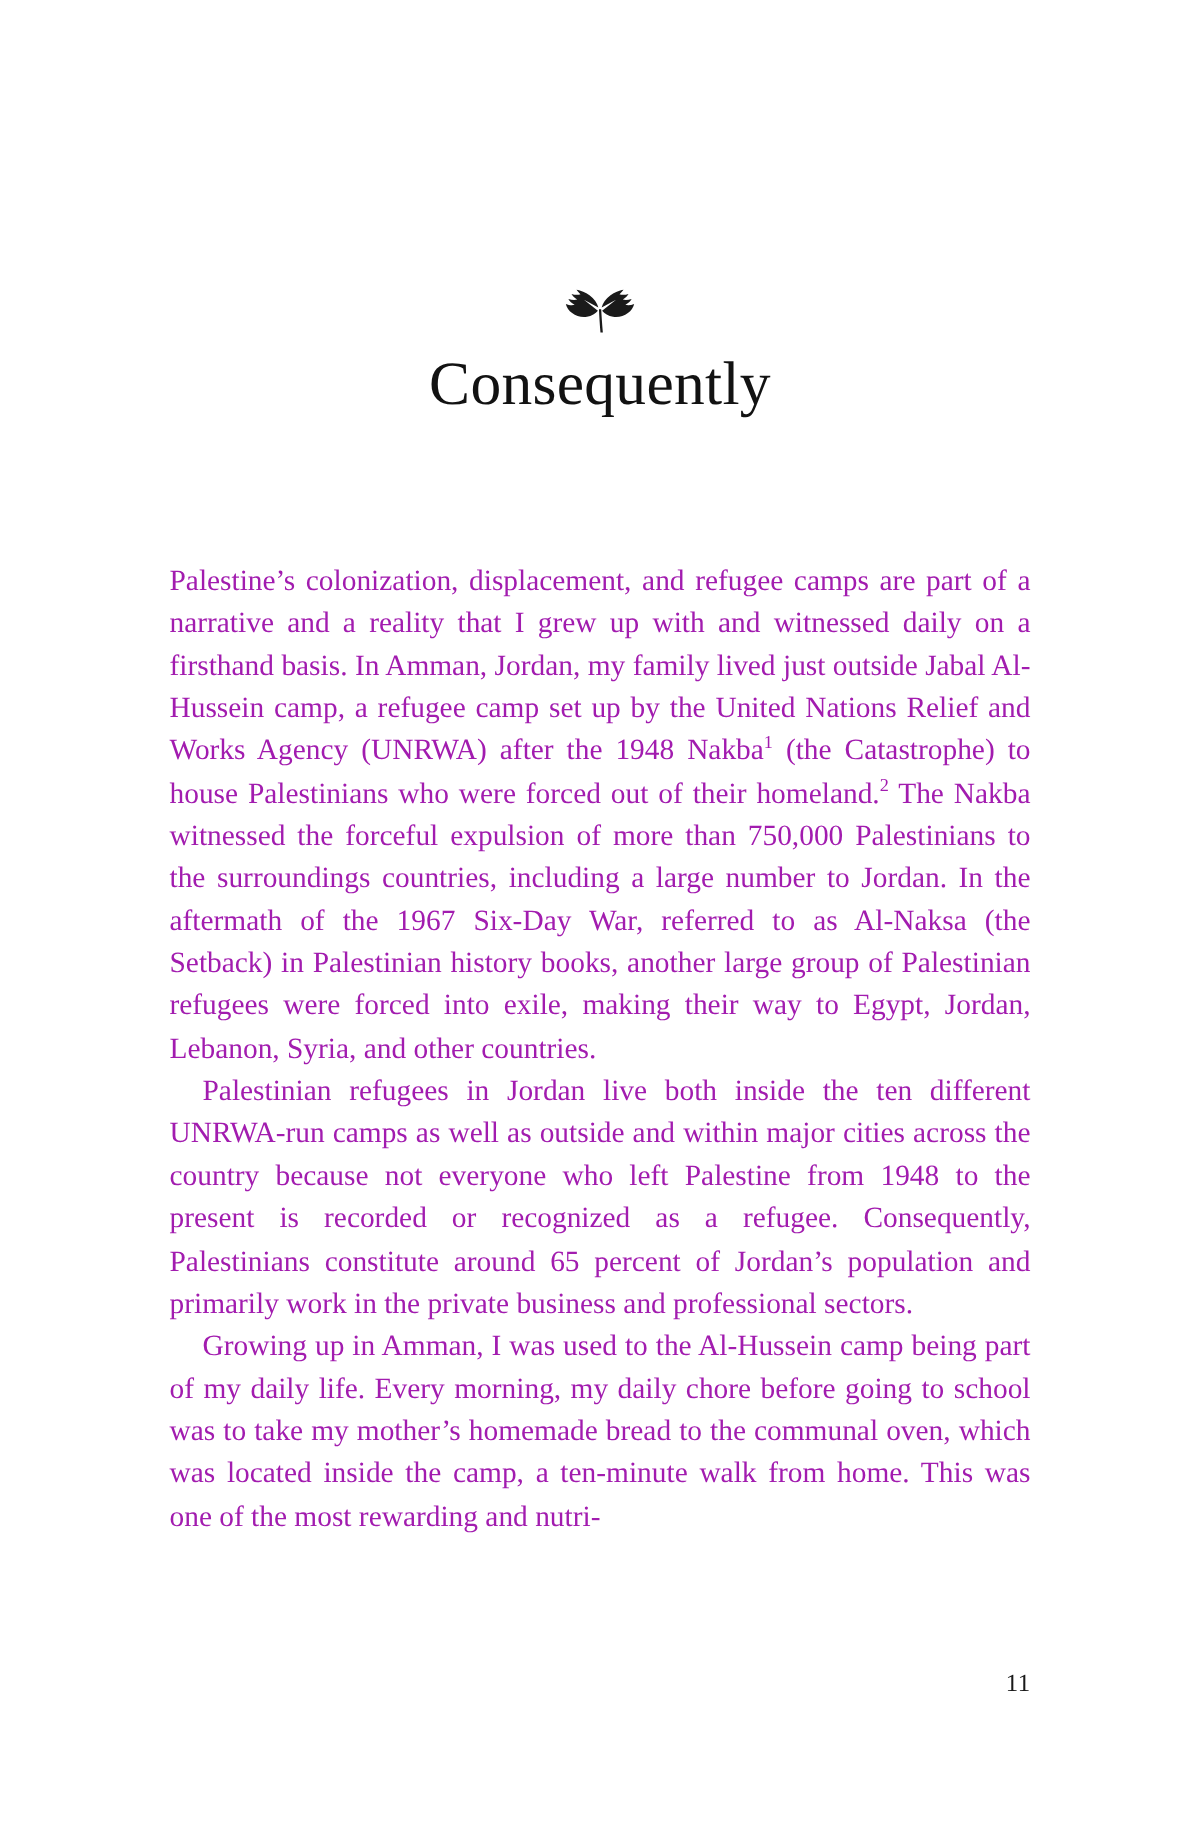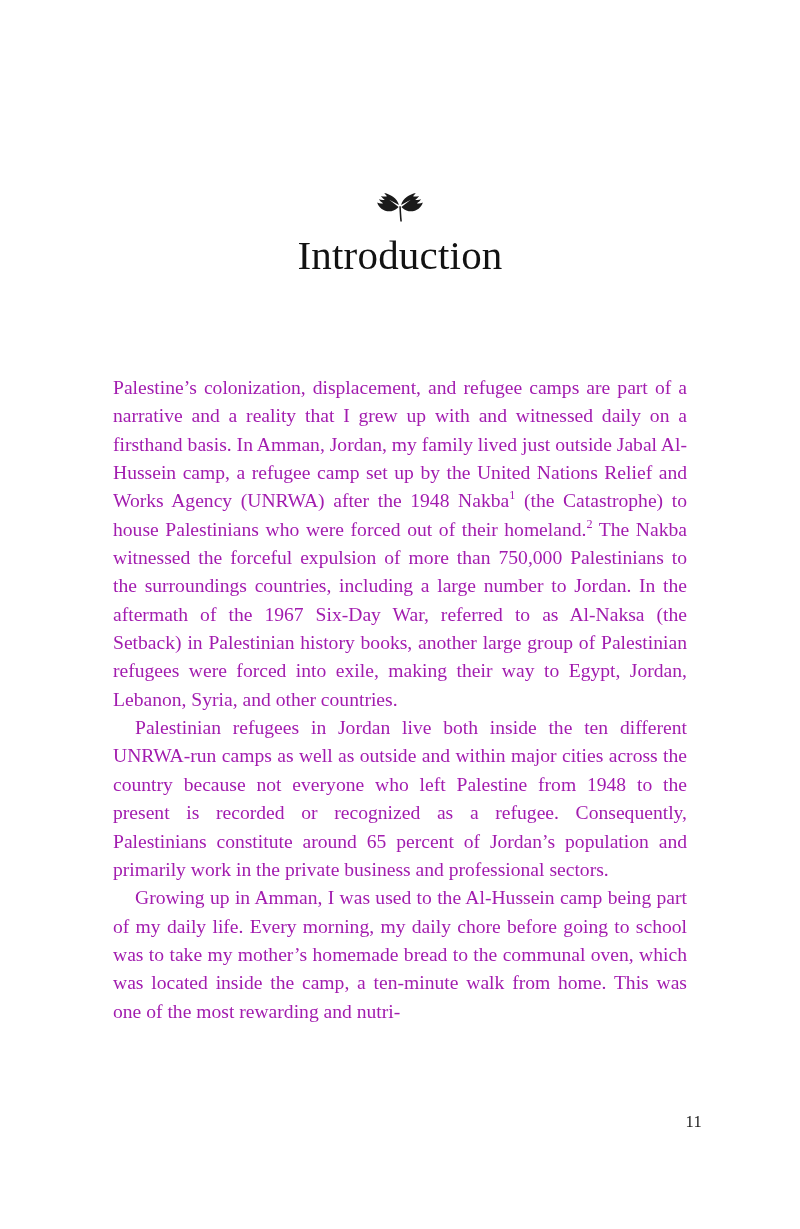--- a/index.html
+++ b/index.html
@@ -83,42 +83,41 @@
   
   .folio {
     position: absolute;
     top: 1112px;
     left: 0;
     width: 687px;
     text-align: right;
     font-size: 16.5px;
     color: #1a1a1a;
     letter-spacing: 0.3px;
-    padding-left: 15px;
   }
 </style>
 </head>
 <body>
 
 <div class="page">
 
   <div class="ornament">
     <svg width="46" height="30" viewBox="0 0 46 30" xmlns="http://www.w3.org/2000/svg" aria-hidden="true">
       <g fill="#1a1a1a">
 
         <path d="M21.6 14.1c-1.5 1.9-4.2 3.6-7.3 4.1-3.6.6-7.2-.5-9.9-2.5-2.2-1.6-3.6-3.8-4.2-6.1 2.2.9 4.2 1 5.9.6-1.9-1-3.3-2.4-4.2-3.9 2.3.7 4.3.8 5.9.4-1.7-1-3-2.3-3.8-3.7 2.4.7 4.4.7 6 .2C8.9 2 7.8.9 7.2 0c3.1.7 6.2 1.9 8.8 3.8 3.1 2.2 5.2 5.2 5.9 8.2l-9.6-5.2 9.3 7.3z"></path>
 
         <path d="M24.4 14.1c1.5 1.9 4.2 3.6 7.3 4.1 3.6.6 7.2-.5 9.9-2.5 2.2-1.6 3.6-3.8 4.2-6.1-2.2.9-4.2 1-5.9.6 1.9-1 3.3-2.4 4.2-3.9-2.3.7-4.3.8-5.9.4 1.7-1 3-2.3 3.8-3.7-2.4.7-4.4.7-6 .2C37.1 2 38.2.9 38.8 0c-3.1.7-6.2 1.9-8.8 3.8-3.1 2.2-5.2 5.2-5.9 8.2l9.6-5.2-9.3 7.3z"></path>
 
         <path d="M22.3 13.2h1.5c.25 4.6.6 9.5 1.1 15.4h-1.6c-.5-5.9-.8-10.8-1-15.4z"></path>
       </g>
     </svg>
   </div>
 
-  <h1 class="chapter-title">Introduction</h1>
+  <h1 class="chapter-title">Consequently</h1>
 
   <div class="body-copy">
     <p>Palestine’s colonization, displacement, and refugee camps are part of a narrative and a reality that I grew up with and witnessed daily on a firsthand basis. In Amman, Jordan, my family lived just outside Jabal Al-Hussein camp, a refugee camp set up by the United Nations Relief and Works Agency (UNRWA) after the 1948 Nakba<sup>1</sup> (the Catastrophe) to house Palestinians who were forced out of their homeland.<sup>2</sup> The Nakba witnessed the forceful expulsion of more than 750,000 Palestinians to the surroundings countries, including a large number to Jordan. In the aftermath of the 1967 Six-Day War, referred to as Al-Naksa (the Setback) in Palestinian history books, another large group of Palestinian refugees were forced into exile, making their way to Egypt, Jordan, Lebanon, Syria, and other countries.</p>
     <p class="indent">Palestinian refugees in Jordan live both inside the ten different UNRWA-run camps as well as outside and within major cities across the country because not everyone who left Palestine from 1948 to the present is recorded or recognized as a refugee. Consequently, Palestinians constitute around 65 percent of Jordan’s population and primarily work in the private business and professional sectors.</p>
     <p class="indent last-line-loose">Growing up in Amman, I was used to the Al-Hussein camp being part of my daily life. Every morning, my daily chore before going to school was to take my mother’s homemade bread to the communal oven, which was located inside the camp, a ten-minute walk from home. This was one of the most rewarding and nutri-</p>
   </div>
 
   <div class="folio">11</div>
 
 </div>

